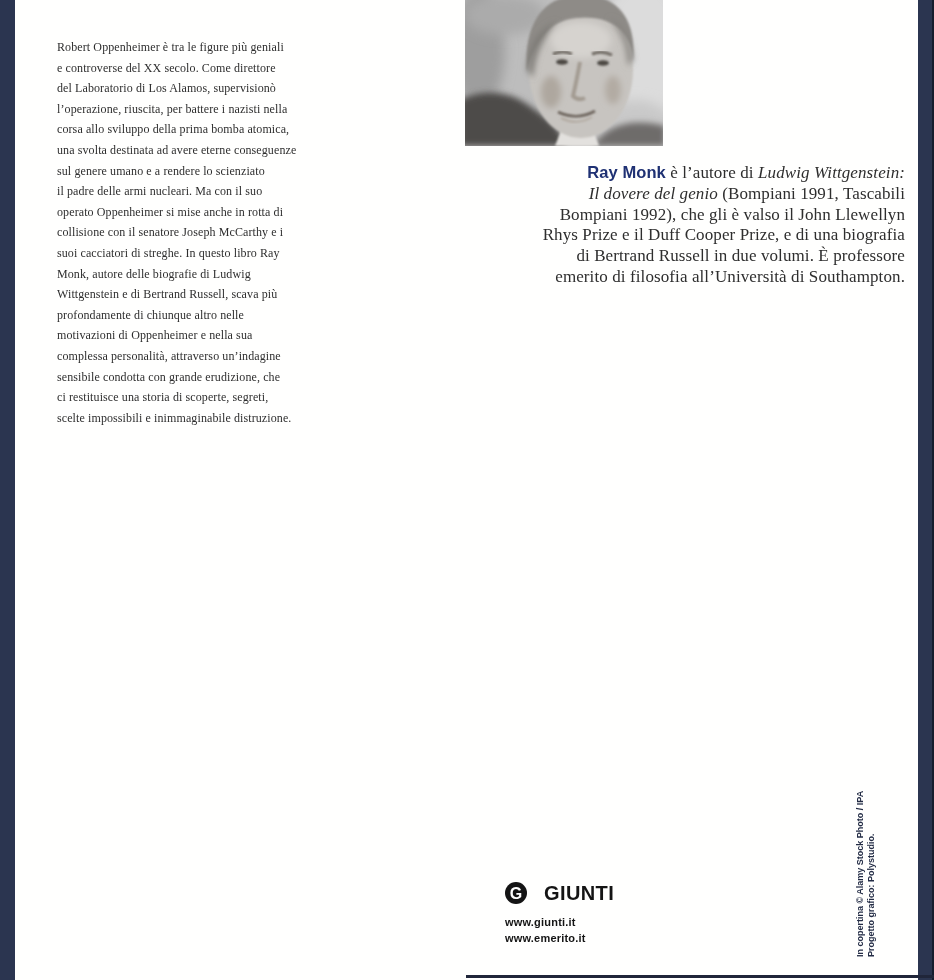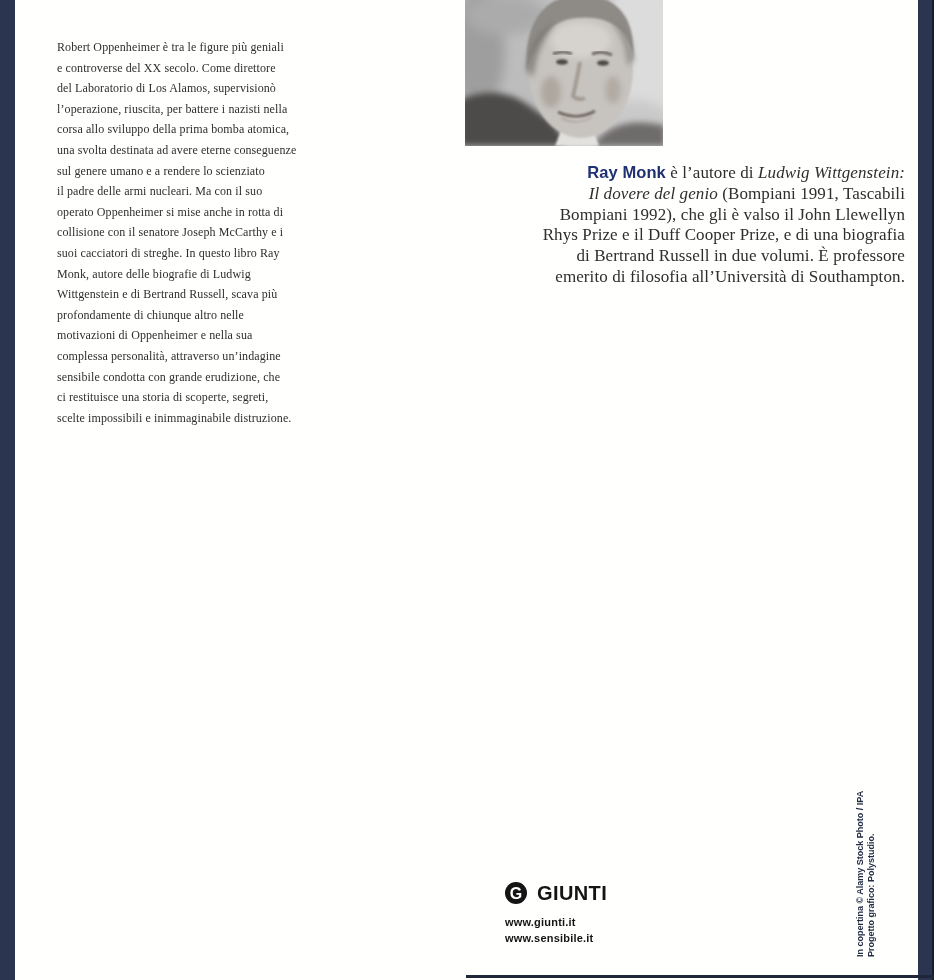--- a/index.html
+++ b/index.html
@@ -30,21 +30,21 @@
   .author-name{
     font-family:"Liberation Sans",sans-serif;font-weight:bold;color:#1f3173;
     font-size:16.5px;
   }
   .italic{font-style:italic;}
 
   .footer{position:absolute;left:505px;top:882px;font-family:"Liberation Sans",sans-serif;}
   .logo-row{display:flex;align-items:center;height:22px;}
   .logo-mark{width:22px;height:22px;display:inline-block;}
   .logo-text{
-    margin-left:10px;font-weight:bold;font-size:20px;letter-spacing:.4px;color:#141414;
+    margin-left:17px;font-weight:bold;font-size:20px;letter-spacing:.4px;color:#141414;
   }
   .site{font-weight:bold;font-size:11px;line-height:16px;color:#141414;letter-spacing:.2px;}
   .site.first{margin-top:10px;}
 
   .credits{
     position:absolute;left:877px;top:935px;height:22px;width:170px;
     transform:rotate(-90deg);transform-origin:left bottom;
     font-family:"Liberation Sans",sans-serif;font-weight:bold;font-size:9px;
     line-height:11px;color:#232c45;white-space:nowrap;
   }
@@ -139,21 +139,21 @@
     <div class="logo-row">
       <span class="logo-mark">
         <svg viewBox="0 0 22 22">
           <circle cx="11" cy="11" r="11" fill="#141414"></circle>
           <text x="11" y="16.6" text-anchor="middle" font-family="Liberation Sans, sans-serif" font-weight="bold" font-size="16" fill="#ffffff">G</text>
         </svg>
       </span>
       <span class="logo-text">GIUNTI</span>
     </div>
     <div class="site first">www.giunti.it</div>
-    <div class="site">www.sensibile.it</div>
+    <div class="site">www.emerito.it</div>
   </div>
 
   <div class="credits">
     <div>In copertina © Alamy Stock Photo / IPA</div>
     <div>Progetto grafico: Polystudio.</div>
   </div>
 
 </div>
 
 </body></html>

